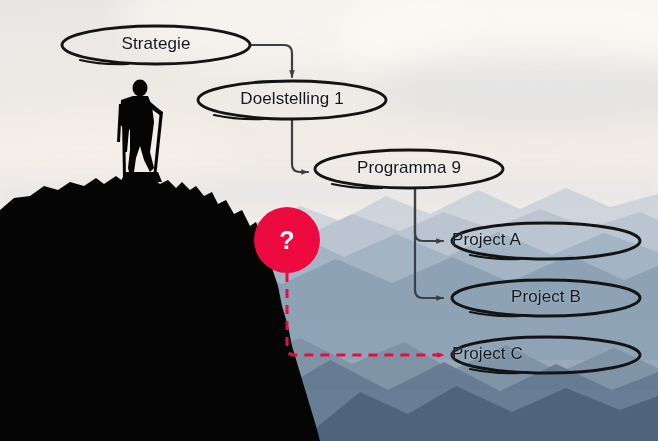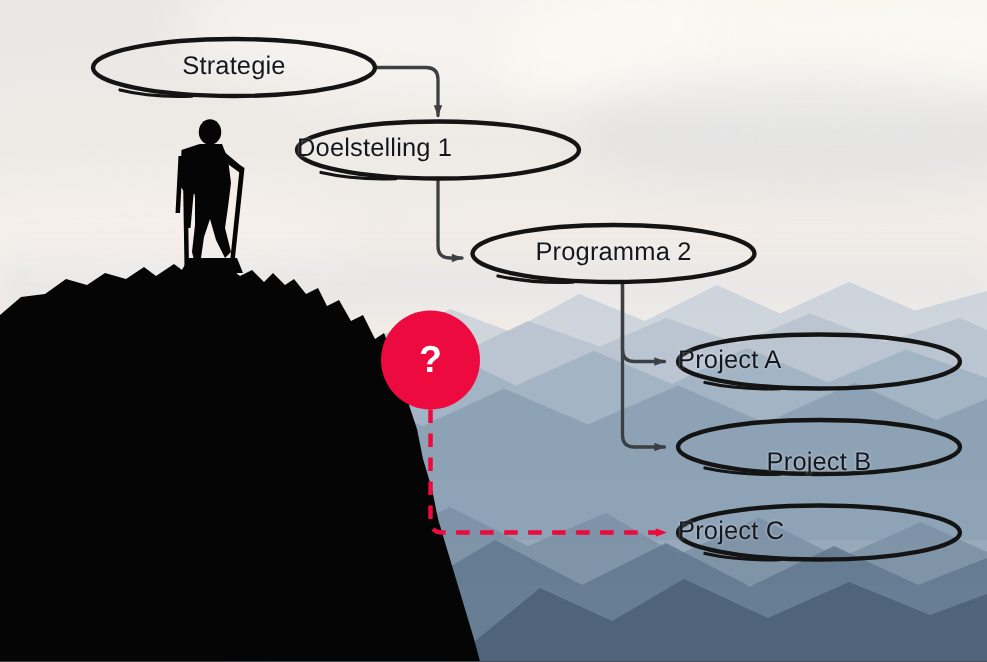--- a/index.html
+++ b/index.html
@@ -173,21 +173,21 @@
           <ellipse cx="546" cy="355" rx="94" ry="18" stroke-width="2.9"></ellipse>
           <path d="M470 369 Q492 374 520 373" stroke-width="2.2"></path>
         </g>
       </g>
 
       <circle cx="287" cy="240" r="33" fill="#ec0a3f"></circle>
     </svg>
   </div>
 
   <div class="node-label" style="left:62px;top:34px;width:188px;text-align:center;">Strategie</div>
-  <div class="node-label" style="left:198px;top:89px;width:188px;">Doelstelling 1</div>
-  <div class="node-label" style="left:315px;top:158px;width:188px;text-align:center;">Programma 2</div>
+  <div class="node-label" style="left:198px;top:89px;width:188px;text-align:center;">Doelstelling 1</div>
+  <div class="node-label" style="left:315px;top:158px;width:188px;text-align:center;">Programma 9</div>
   <div class="node-label" style="left:452px;top:230px;width:188px;text-align:left;">Project A</div>
-  <div class="node-label" style="left:452px;top:298px;width:188px;text-align:center;">Project B</div>
+  <div class="node-label" style="left:452px;top:287px;width:188px;text-align:center;">Project B</div>
   <div class="node-label" style="left:452px;top:344px;width:188px;text-align:left;">Project C</div>
 
   <div class="qmark" style="left:254px;top:228px;width:66px;text-align:center;">?</div>
 
 </div>
 
 </body></html>

